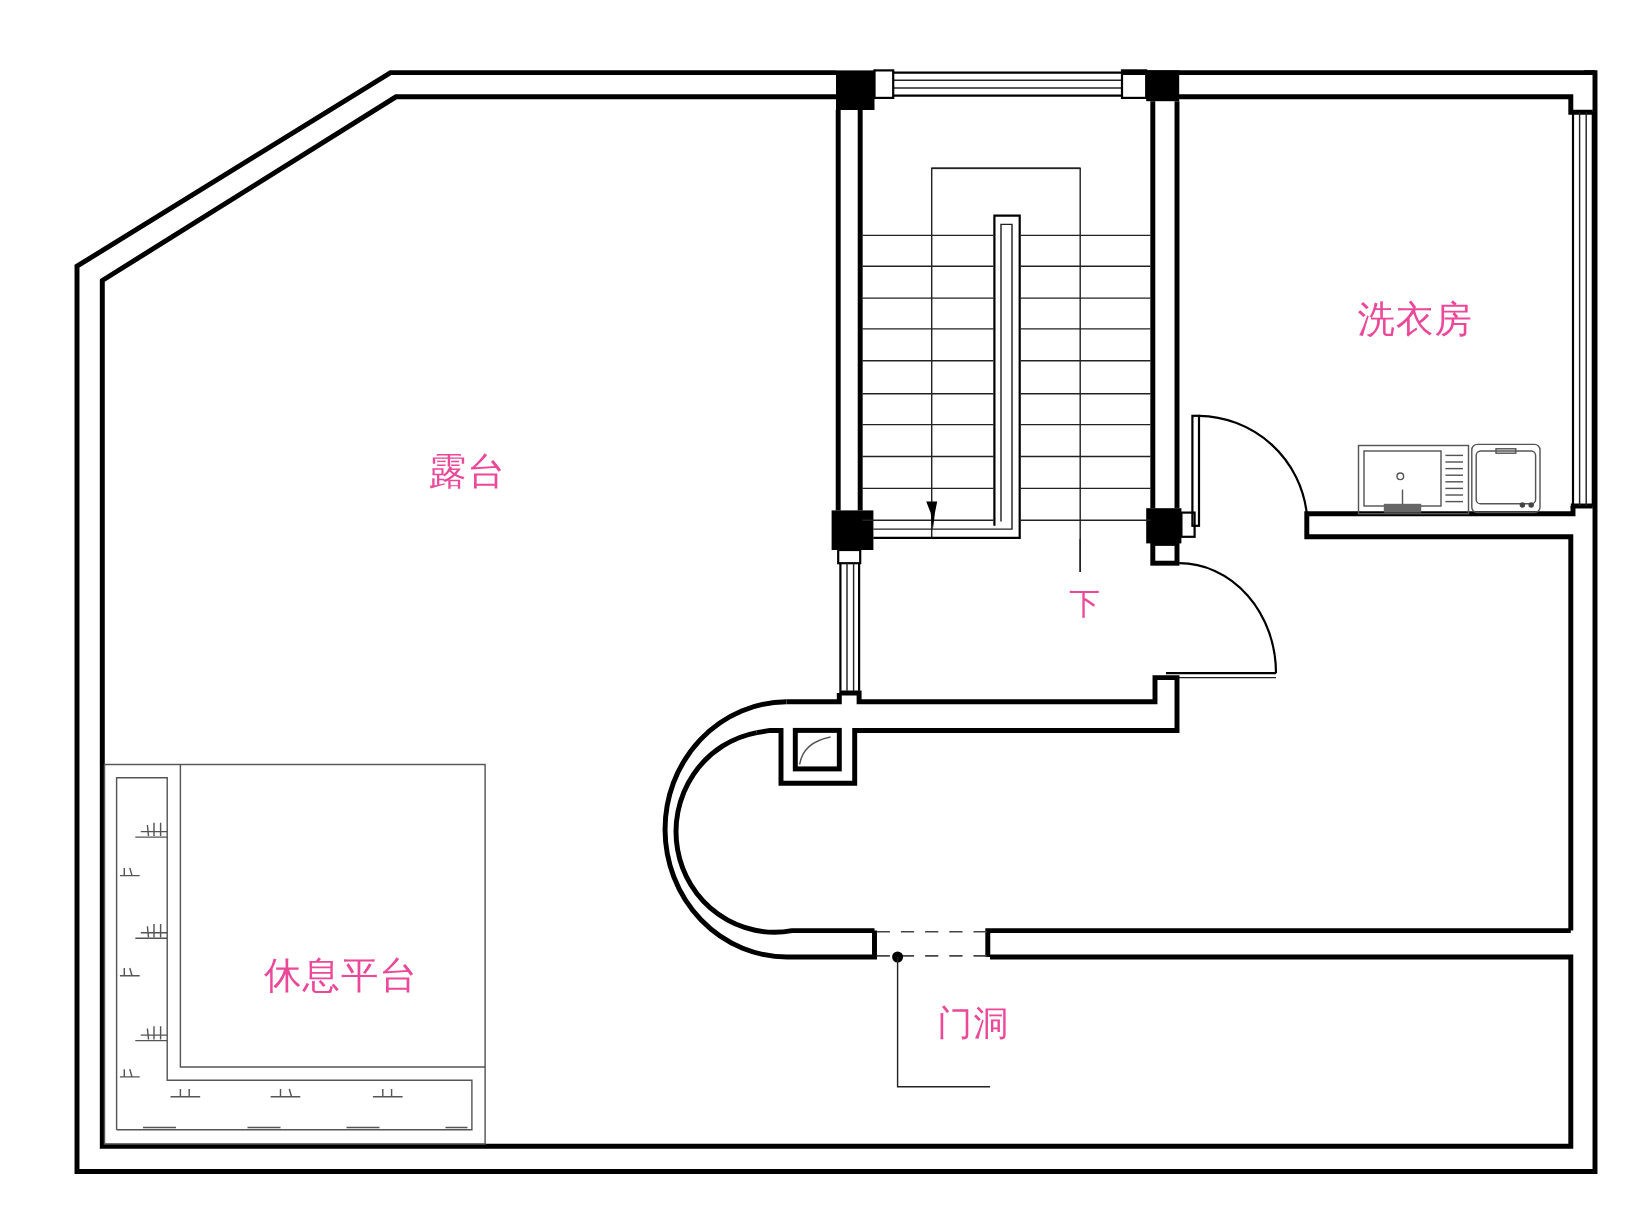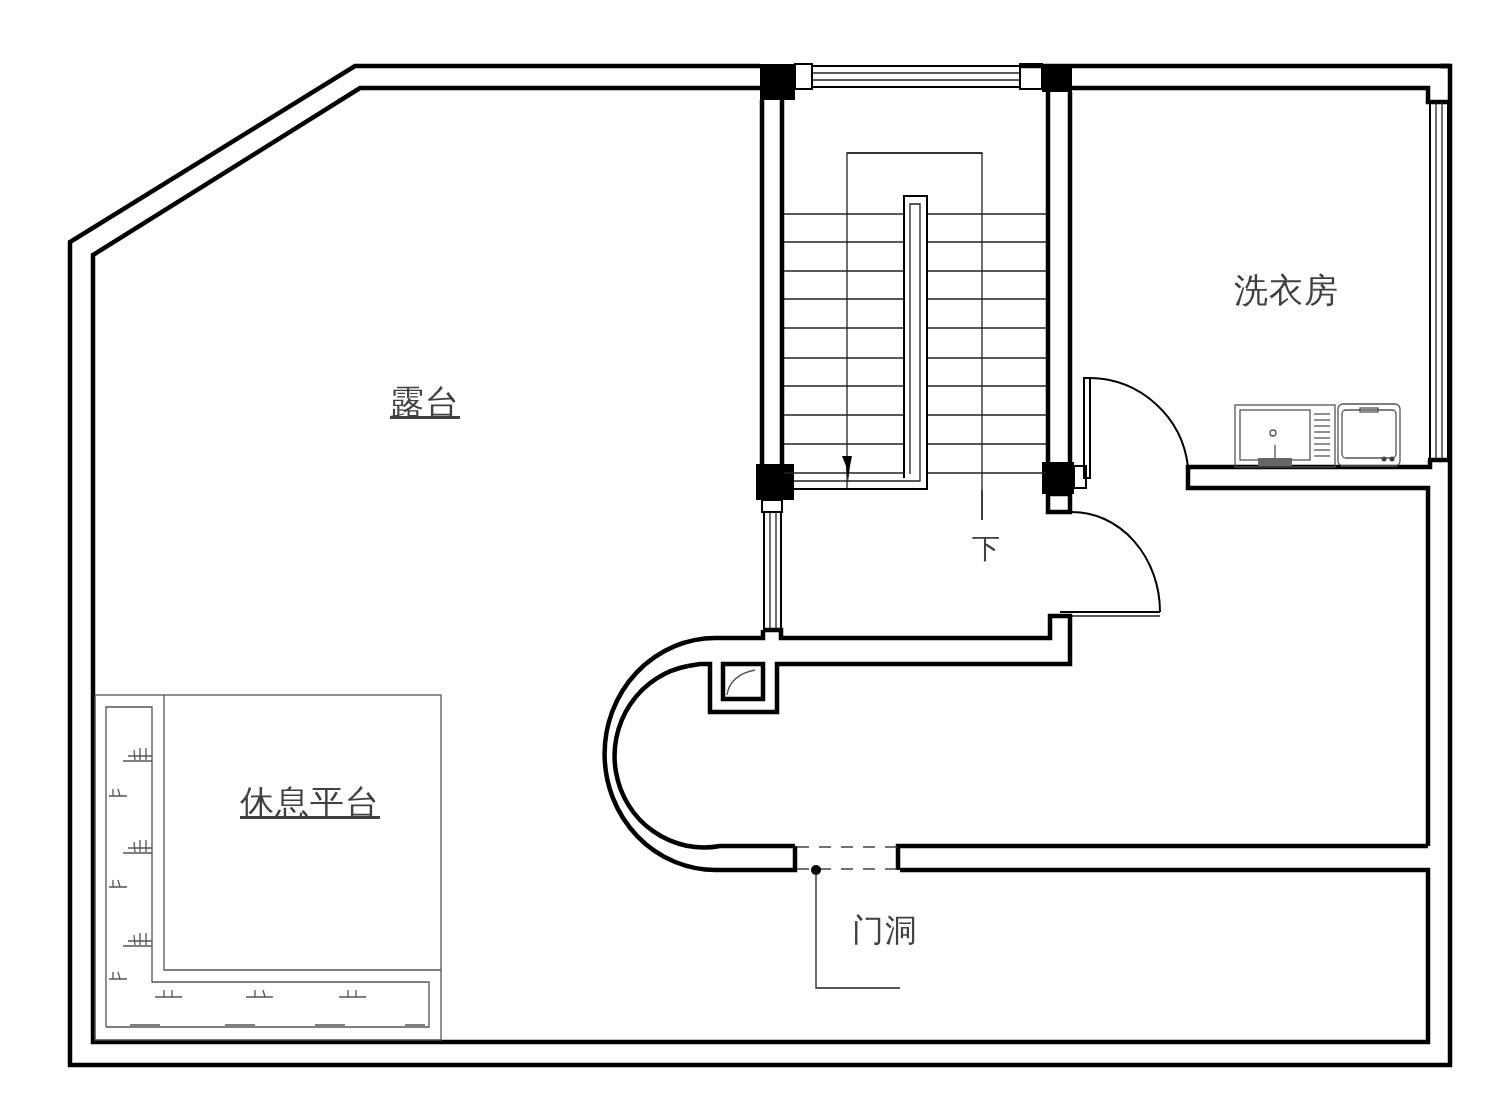--- a/index.html
+++ b/index.html
@@ -4,21 +4,21 @@
   <style>
     html, body { margin: 0; padding: 0; background: #ffffff; }
     body { width: 1500px; height: 1103px; overflow: hidden; position: relative; font-family: "DejaVu Sans", sans-serif; }
     #plan { position: absolute; left: 0; top: 0; width: 1500px; height: 1103px; }
     .wall { fill: none; stroke: #000; stroke-width: 4.5; stroke-linejoin: miter; }
     .thin { fill: none; stroke: #000; stroke-width: 2; }
     .hair { fill: none; stroke: #222; stroke-width: 1.3; }
     .gray { fill: none; stroke: #555; stroke-width: 1.3; }
     .dash { fill: none; stroke: #444; stroke-width: 1.5; stroke-dasharray: 12 10; }
     .solid { fill: #000; stroke: none; }
-    .label { position: absolute; color: #404040; font-family: "DejaVu Sans", sans-serif; font-weight: 300; letter-spacing: 1px; white-space: nowrap; }
+    .label { position: absolute; color: #ec4899; font-family: "DejaVu Sans", sans-serif; font-weight: 300; letter-spacing: 1px; white-space: nowrap; }
     .lbl-lg { font-size: 34px; }
     .lbl-md { font-size: 32px; }
     .lbl-sm { font-size: 28px; }
   </style>
 </head>
 <body>
 
 <svg id="plan" viewBox="0 0 1500 1103" xmlns="http://www.w3.org/2000/svg">
 
   <g>
@@ -178,17 +178,17 @@
     <path d="M109,887 L127,887 M113,880 L113,887 M118,880 L120,887"></path>
     <path d="M123,946 L152,946 M128,941 L152,941 M134,935 L135,945 M140,933 L140,945 M146,933 L146,945"></path>
     <path d="M109,979 L127,979 M113,972 L113,979 M118,972 L120,979"></path>
     <path d="M155,997 L182,997 M164,990 L164,997 M172,990 L172,997"></path>
     <path d="M246,997 L273,997 M255,990 L255,997 M263,990 L265,997"></path>
     <path d="M339,997 L366,997 M348,990 L348,997 M356,990 L356,997"></path>
     <path d="M130,1025 L160,1025 M225,1025 L255,1025 M315,1025 L345,1025 M405,1025 L425,1025"></path>
   </g>
 </svg>
 
-<div class="label lbl-lg" style="left:390px; top:380px;text-decoration:underline;">露台</div>
+<div class="label lbl-lg" style="left:390px; top:406px;">露台</div>
 <div class="label lbl-lg" style="left:1234px; top:268px;">洗衣房</div>
-<div class="label lbl-lg" style="left:240px; top:780px;text-decoration:underline;">休息平台</div>
+<div class="label lbl-lg" style="left:240px; top:864px;">休息平台</div>
 <div class="label lbl-sm" style="left:972px; top:530px;">下</div>
 <div class="label lbl-md" style="left:852px; top:909px;">门洞</div>
 
 </body></html>

